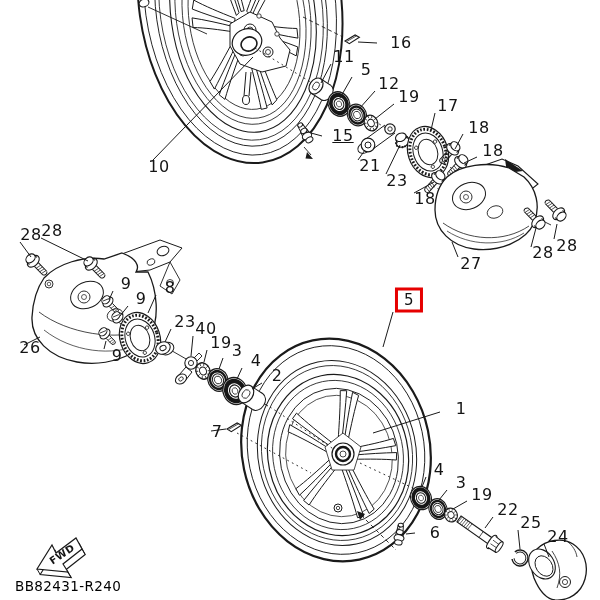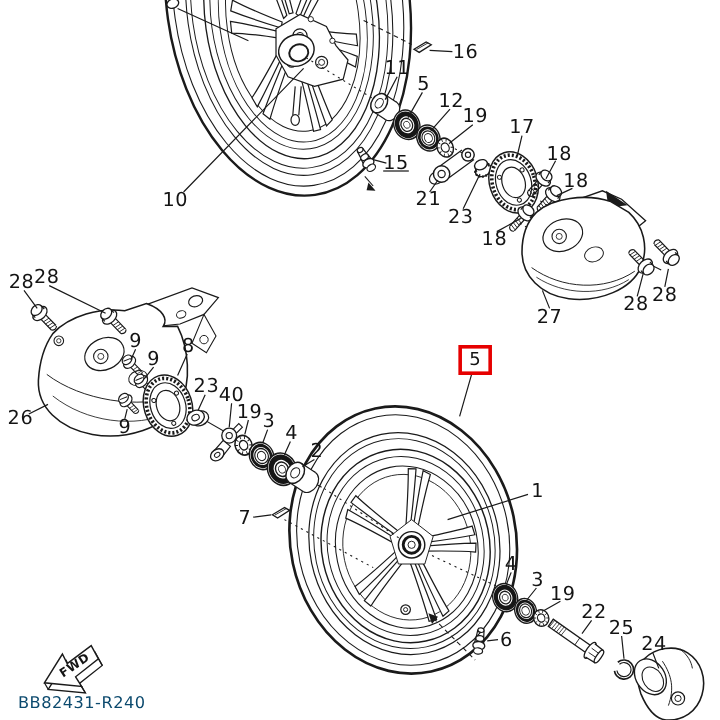--- a/index.html
+++ b/index.html
@@ -1,23 +1,23 @@
 <!DOCTYPE html>
 <html><head>
 <meta charset="utf-8">
 <style>
   html,body{margin:0;padding:0;background:#fff;}
   .stage{position:relative;width:600px;height:600px;background:#fff;overflow:hidden;
          font-family:"DejaVu Sans",sans-serif;}
   .stage svg{position:absolute;left:0;top:0;}
-  .callout-layer{position:absolute;left:0;top:0;width:524px;height:600px;pointer-events:none;}
+  .callout-layer{position:absolute;left:13px;top:0;width:524px;height:600px;pointer-events:none;}
   .callout{position:absolute;transform:translate(-50%,-50%);font-family:"DejaVu Sans",sans-serif;
            font-size:16px;line-height:1;color:#141414;letter-spacing:.5px;white-space:nowrap;}
   .callout.highlight{border:3.5px solid #e60000;background:#fff;padding:2px 6px;font-size:15px;}
-  .part-code{position:absolute;left:15px;top:578px;font-size:13.5px;color:#0c4a6e;letter-spacing:.4px;}
+  .part-code{position:absolute;left:15px;top:578px;font-size:13.5px;color:#000000;letter-spacing:.4px;}
 </style>
 </head>
 <body>
 
 <div class="stage">
 
 <svg width="600" height="600" viewBox="0 0 600 600">
   <defs>
     <g id="spk">
       <path d="M-7,16 C-9,42 -11,64 -14,82 L-4.5,84 C-3,64 -2.2,42 -1.8,17 Z" fill="#fff" stroke="#1a1a1a" stroke-width="1" vector-effect="non-scaling-stroke"></path>

